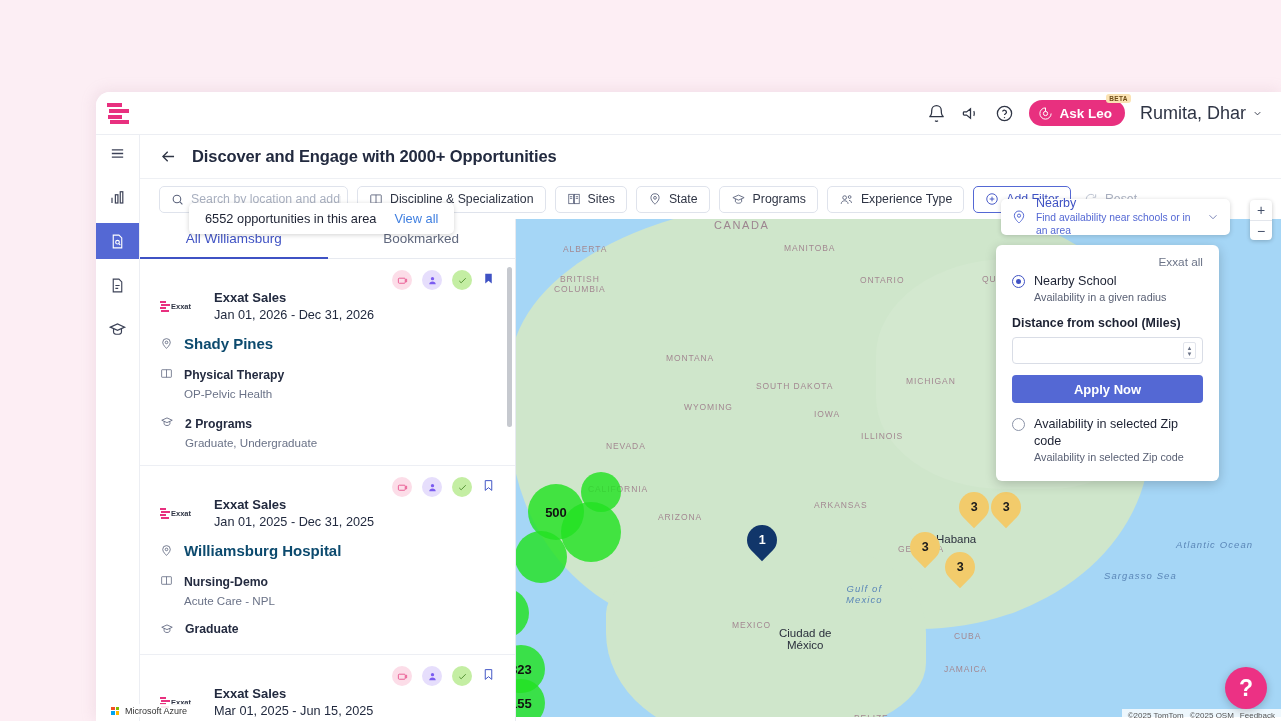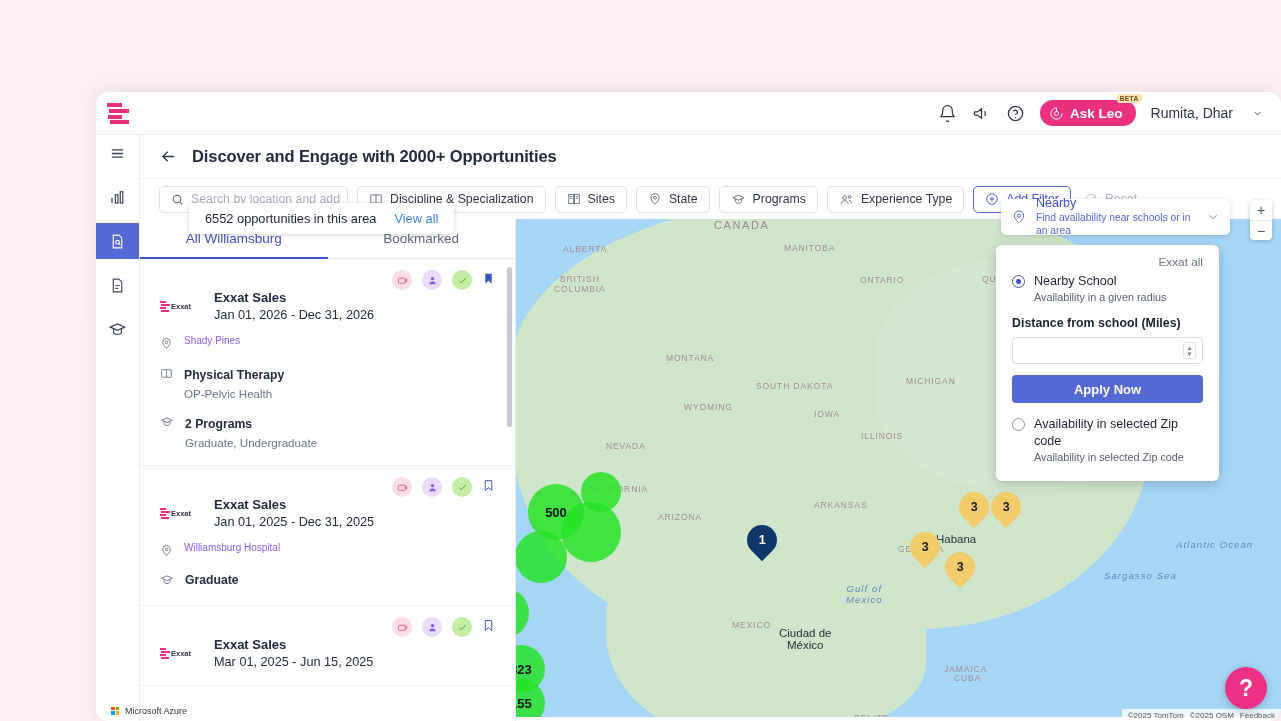--- a/index.html
+++ b/index.html
@@ -16,21 +16,20 @@
   }
 
   
   #app-window {
     position: absolute; left: 96px; top: 92px;
     width: 1185px; height: 629px;
     background: #ffffff;
     border-top-left-radius: 14px;
     box-shadow: -2px -2px 14px rgba(190,150,170,.18);
     overflow: hidden;
-    border-radius: 13px;
   }
 
   
   #topbar {
     position: absolute; left: 0; top: 0; width: 1185px; height: 43px;
     background: #fff; border-bottom: 1px solid #eceef3;
     display: flex; align-items: center;
   }
   #brand-logo { width: 44px; display: flex; justify-content: center; align-items: center; }
   .logo-mark { width: 22px; height: 22px; position: relative; }
@@ -50,21 +49,21 @@
   #ask-leo {
     background: #e8307f; color: #fff; border-radius: 16px;
     height: 26px; display: flex; align-items: center; gap: 6px;
     padding: 0 13px 0 9px; font-size: 13.5px; font-weight: bold; cursor: pointer;
   }
   #beta-badge {
     position: absolute; right: -6px; top: -6px;
     background: #fbe3b3; color: #6d4b16; font-size: 6.5px; font-weight: bold;
     border-radius: 3px; padding: 1px 3px; letter-spacing: .4px;
   }
-  #user-name { font-size: 14px; color: #2f3545; display: flex; align-items: center; gap: 19px; cursor: pointer; }
+  #user-name { font-size: 18px; color: #2f3545; display: flex; align-items: center; gap: 6px; cursor: pointer; }
 
   
   #left-rail {
     position: absolute; left: 0; top: 43px; width: 44px; height: 586px;
     background: #fff; border-right: 1px solid #eceef3;
   }
   .rail-item {
     height: 36px; display: flex; align-items: center; justify-content: center;
     color: #3c4257; cursor: pointer;
   }
@@ -136,21 +135,21 @@
   .mini-mark i:nth-child(2){top:3px;width:9px;left:1px;}
   .mini-mark i:nth-child(3){top:6px;width:6px;}
   .mini-mark i:nth-child(4){top:9px;width:8px;left:1px;}
   .mini-txt { font-size: 7.5px; font-weight: bold; color: #2f3545; }
   .card-title { font-size: 13px; font-weight: bold; color: #222a3f; line-height: 1.35; }
   .card-dates { font-size: 12.7px; color: #222a3f; line-height: 1.35; }
   .card-row { display: flex; gap: 11px; margin-top: 11px; align-items: flex-start; }
   .card-row-ico { color: #59617a; flex: none; margin-top: 1px; }
   .row-main { font-size: 12.2px; font-weight: bold; color: #242b40; line-height: 1.4; }
   .row-sub { font-size: 11.6px; color: #6a7287; line-height: 1.45; }
-  .row-plain { font-size: 10px; font-weight: normal; color: #8b5cf6; }
+  .row-plain { font-size: 15px; font-weight: bold; color: #0c4a6e; }
   #list-scrollbar {
     position: absolute; right: 3px; top: 8px; width: 5px; height: 160px;
     background: #c6c9cf; border-radius: 3px; cursor: pointer;
   }
 
   
   #map {
     position: absolute; left: 420px; top: 127px; width: 765px; height: 498px;
     background: #a5d6f6; overflow: hidden;
   }
@@ -594,20 +593,32 @@
           </div>
         </div>
         <div class="card-row">
           <span class="card-row-ico">
             <svg width="13" height="13" viewBox="0 0 24 24" fill="none" stroke="currentColor" stroke-width="1.5">
                 <path d="M12 21s7-6.2 7-11a7 7 0 10-14 0c0 4.8 7 11 7 11z"></path>
                 <circle cx="12" cy="10" r="2.4"></circle>
               </svg>
           </span>
           <span class="row-plain">Williamsburg Hospital</span>
+        </div>
+        <div class="card-row">
+          <span class="card-row-ico">
+            <svg width="13" height="13" viewBox="0 0 24 24" fill="none" stroke="currentColor" stroke-width="1.4">
+                <rect x="3" y="5" width="18" height="14" rx="1"></rect>
+                <path d="M12 5v14"></path>
+              </svg>
+          </span>
+          <span>
+            <span class="row-main">Nursing-Demo</span><br>
+            <span class="row-sub">Acute Care - NPL</span>
+          </span>
         </div>
         <div class="card-row">
           <span class="card-row-ico">
             <svg width="14" height="14" viewBox="0 0 24 24" fill="none" stroke="currentColor" stroke-width="1.4">
                 <path d="M3 9l9-4 9 4-9 4-9-4z"></path>
                 <path d="M7 11v4c0 1.6 2.2 3 5 3s5-1.4 5-3v-4"></path>
               </svg>
           </span>
           <span class="row-main">Graduate</span>
         </div>
@@ -678,21 +689,21 @@
         <div class="map-label " style="left: 345px; top: 212px; text-align: center;">ILLINOIS</div>
         <div class="map-label " style="left: 72px; top: 265px; text-align: center;">CALIFORNIA</div>
         <div class="map-label " style="left: 142px; top: 293px; text-align: center;">ARIZONA</div>
         <div class="map-label " style="left: 298px; top: 281px; text-align: center;">ARKANSAS</div>
         <div class="map-label " style="left: 382px; top: 325px; text-align: center;">GEORGIA</div>
         <div class="map-label " style="left: 512px; top: 148px; text-align: center;">MAINE</div>
         <div class="map-label " style="left: 540px; top: 133px; text-align: center;">NB</div>
         <div class="map-label " style="left: 558px; top: 149px; text-align: center;">NOV</div>
         <div class="map-label " style="left: 216px; top: 401px; text-align: center;">MEXICO</div>
         <div class="map-label " style="left: 338px; top: 462px; text-align: center; margin-top: 32px;">BELIZE</div>
-        <div class="map-label " style="left: 438px; top: 412px; text-align: center; margin-top: 42px;">CUBA</div>
+        <div class="map-label " style="left: 438px; top: 412px; text-align: center;">CUBA</div>
         <div class="map-label " style="left: 428px; top: 445px; text-align: right;">JAMAICA</div>
         <div class="map-label ocean" style="left: 330px; top: 364px; text-align: center;">Gulf of<br>Mexico</div>
         <div class="map-label ocean" style="left: 660px; top: 320px; text-align: center;">Atlantic Ocean</div>
         <div class="map-label ocean" style="left: 588px; top: 351px; text-align: center;">Sargasso Sea</div>
         <div class="map-label city" style="left: 263px; top: 408px; text-align: center;">Ciudad de<br>México</div>
         <div class="map-label city" style="left: 404px; top: 314px; text-align: center;">La Habana</div>
       </div>
     <div id="map-clusters">
         <div class="cluster" style="width: 50px; height: 50px; left: -37px; top: 369px; font-size: 13px;">612</div>
         <div class="cluster" style="width: 48px; height: 48px; left: -19px; top: 426px; font-size: 13px;">323</div>

